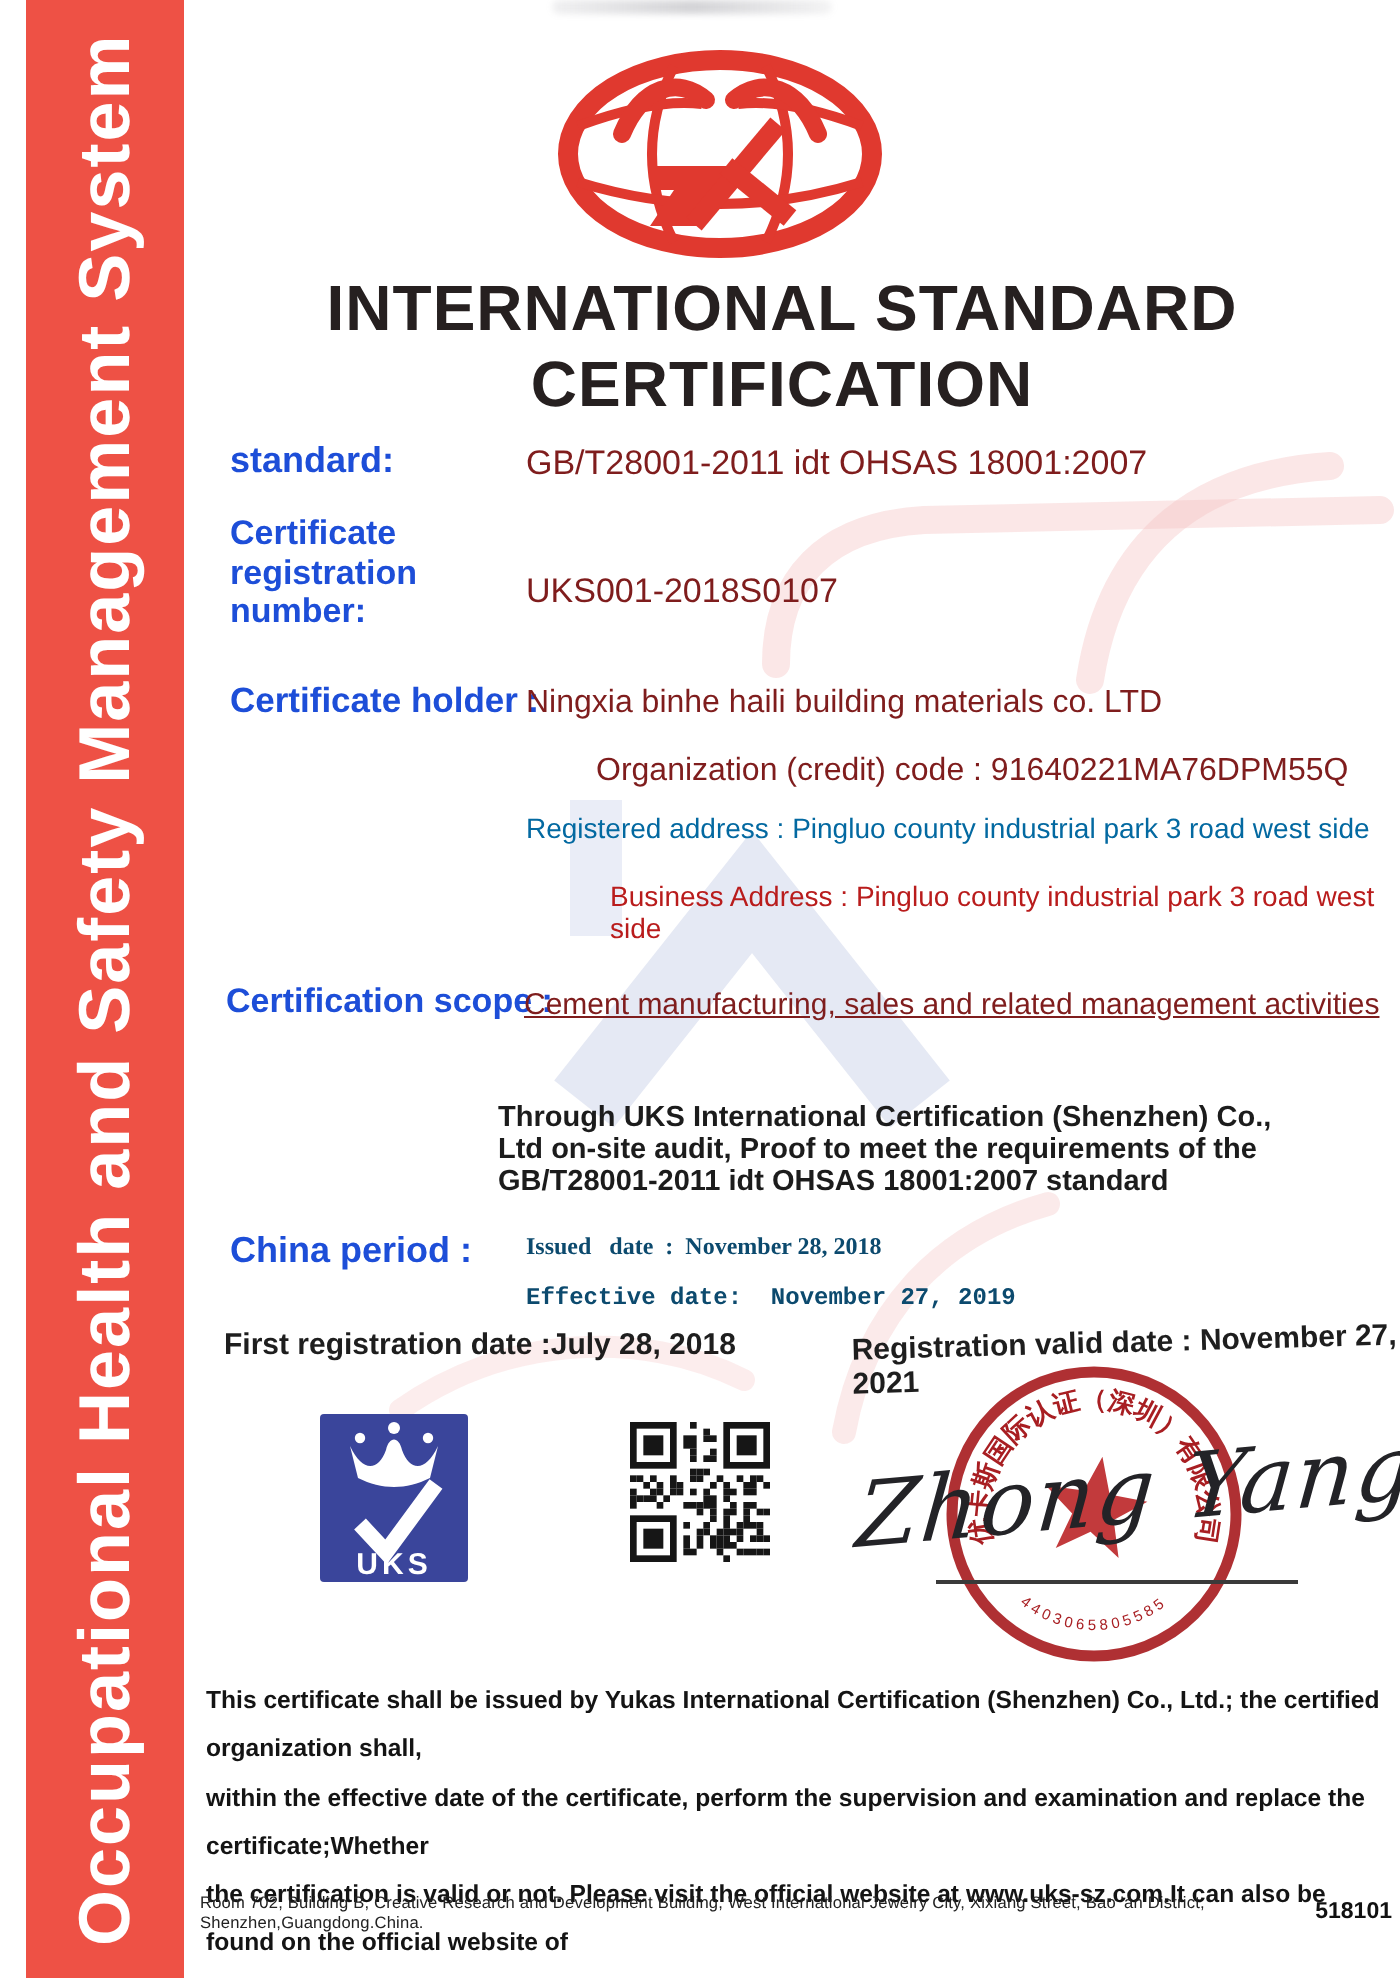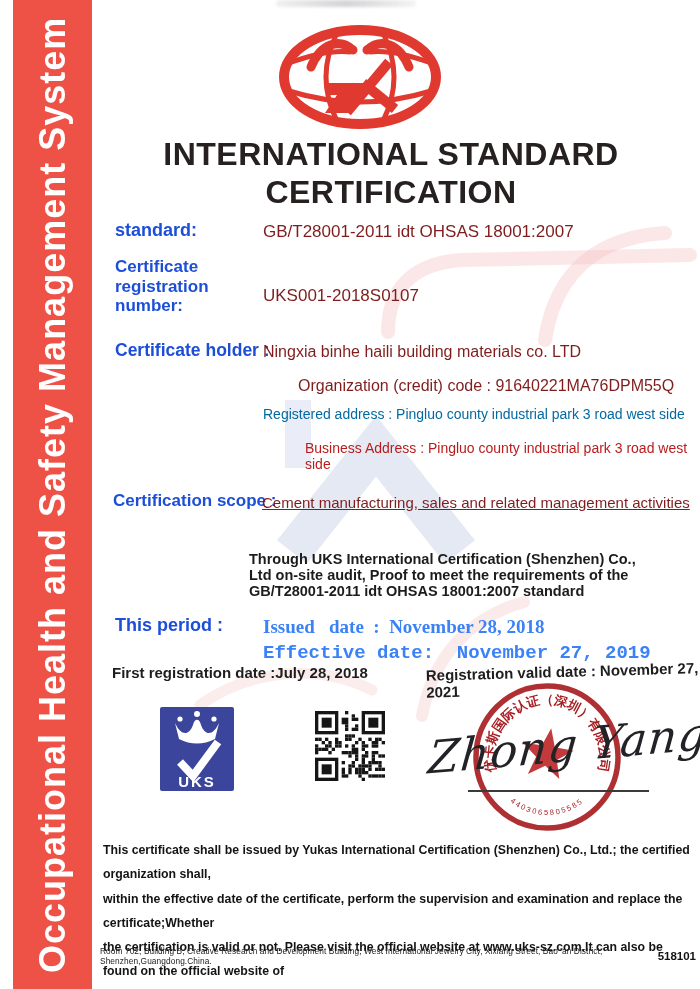--- a/index.html
+++ b/index.html
@@ -36,21 +36,21 @@
   .lbl-holder{left:115px;top:340px;font-size:17.5px;}
   .val-holder{left:263px;top:343px;font-size:16px;}
   .val-org{left:263px;top:377px;font-size:16px;margin-left:35px;}
   .val-regaddr{left:263px;top:406px;font-size:14px;color:#0369a1;}
   .val-bizaddr{left:263px;top:440px;font-size:14px;color:#b91c1c;margin-left:42px;}
   .lbl-scope{left:113px;top:491px;font-size:17px;}
   .val-scope{left:262px;top:494px;font-size:15px;text-decoration:underline;}
   .audit{position:absolute;left:249px;top:551px;width:430px;font-size:14.5px;line-height:16px;
          font-weight:600;color:#1c1c1c;}
   .lbl-valid{left:115px;top:615px;font-size:18px;}
-  .date-line{position:absolute;font-family:"Liberation Serif",serif;font-weight:600;font-size:19px;color:#3b82f6;}
+  .date-line{position:absolute;font-family:"Liberation Serif",serif;font-weight:600;font-size:12px;color:#0c4a6e;}
   .date-issued{left:263px;top:616px;}
   .date-effective{left:263px;top:642px;font-family:Liberation Mono, monospace;}
   .firstreg{position:absolute;left:112px;top:664px;font-size:15px;font-weight:600;}
   .regvalid{position:absolute;left:426px;top:663px;font-size:15px;font-weight:600;transform:rotate(-1.6deg);}
 
   .uks-badge{position:absolute;left:160px;top:707px;width:74px;height:84px;}
   .qr{position:absolute;left:315px;top:711px;width:70px;height:70px;background:#fff;}
   .stamp{position:absolute;left:466px;top:676px;width:162px;height:162px;}
   .signature{position:absolute;left:428px;top:720px;width:260px;font-family:"DejaVu Serif",serif;
              font-style:italic;font-size:45px;color:#232327;transform:rotate(-5deg) skewX(-10deg);
@@ -122,21 +122,21 @@
   <div class="val val-regaddr">Registered address : Pingluo county industrial park 3 road west side</div>
   <div class="val val-bizaddr">Business Address : Pingluo county industrial park 3 road west side</div>
 
   <div class="lbl lbl-scope">Certification scope :</div>
   <div class="val val-scope">Cement manufacturing, sales and related management activities</div>
 
   <div class="audit preline">Through UKS International Certification (Shenzhen) Co.,
 Ltd on-site audit, Proof to meet the requirements of the
 GB/T28001-2011 idt OHSAS 18001:2007 standard</div>
 
-  <div class="lbl lbl-valid">This period :</div>
+  <div class="lbl lbl-valid">China period :</div>
   <div class="date-line date-issued pre">Issued   date  :  November 28, 2018</div>
   <div class="date-line date-effective pre">Effective date:  November 27, 2019</div>
 
   <div class="firstreg">First registration date :July 28, 2018</div>
   <div class="regvalid">Registration valid date : November 27, 2021</div>
 
   <svg class="uks-badge" viewBox="0 0 74 84">
     <rect x="0" y="0" width="74" height="84" rx="2" fill="#3a459b"></rect>
     <g fill="#ffffff">
       <circle cx="20" cy="12" r="2.6"></circle>

